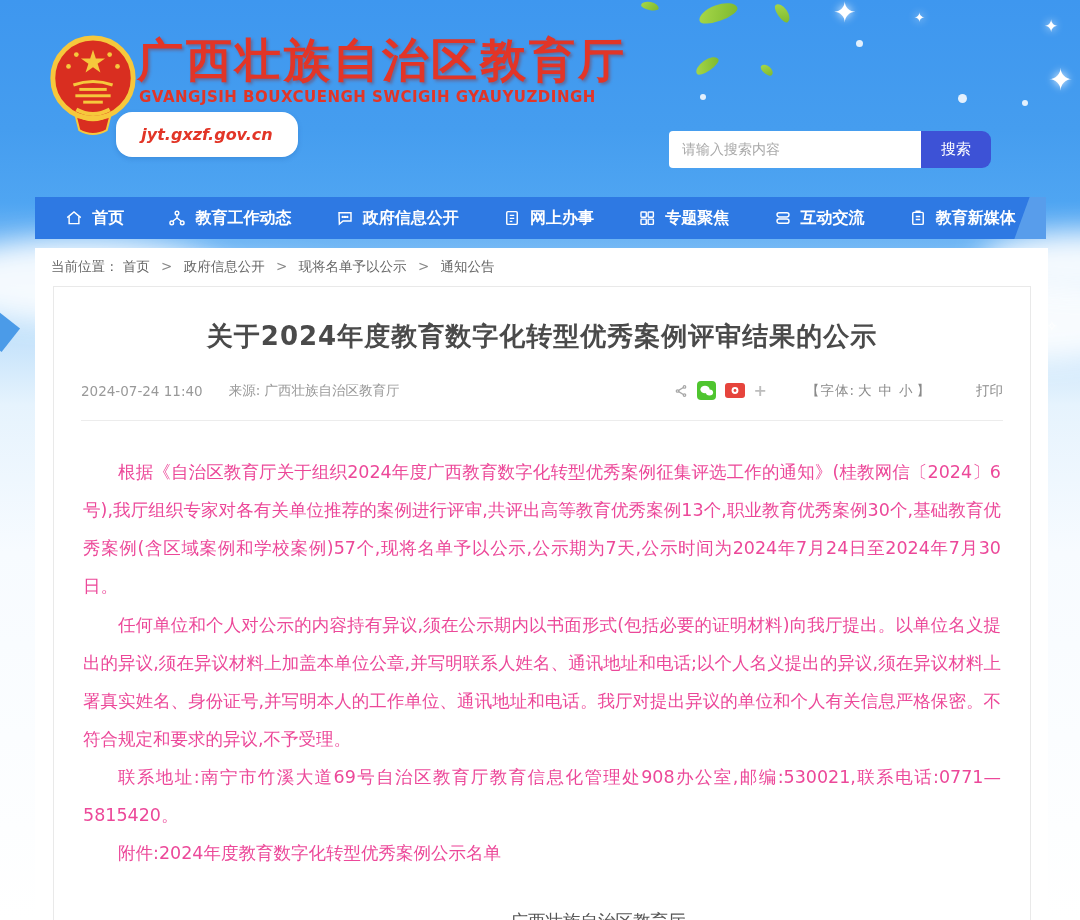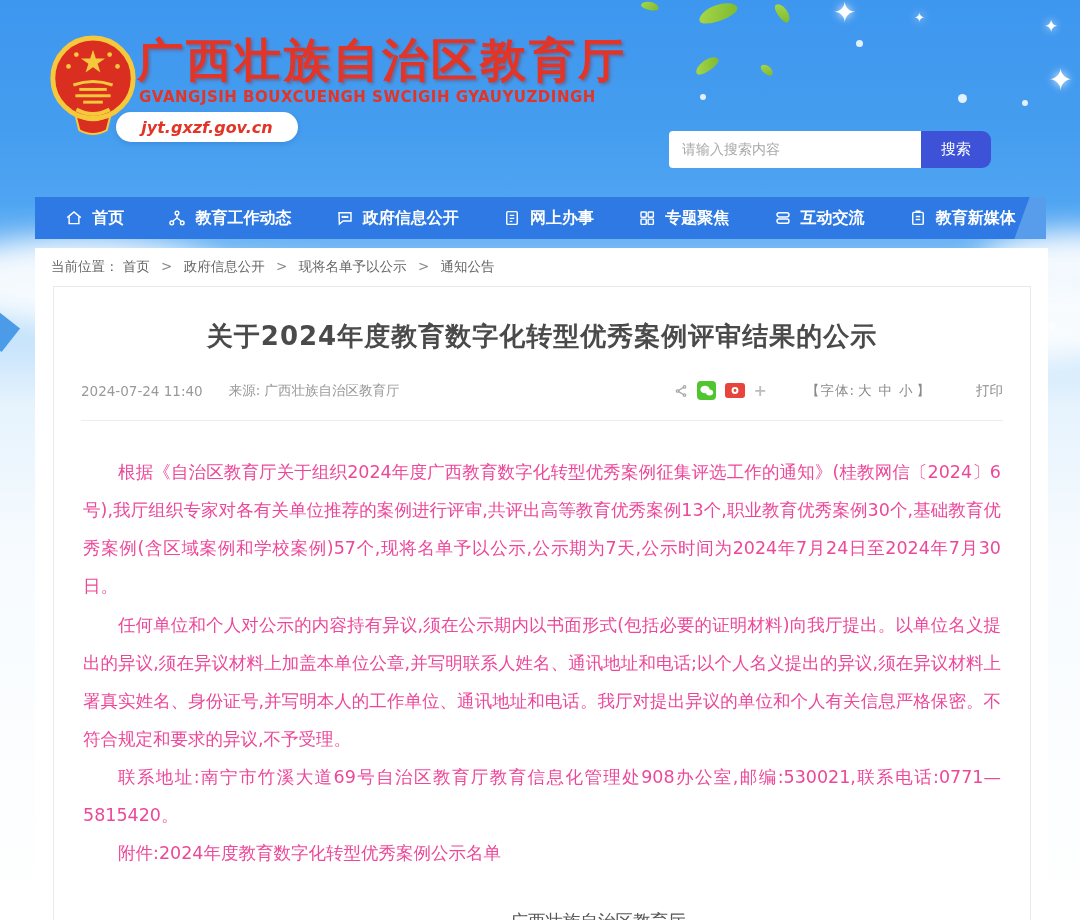--- a/index.html
+++ b/index.html
@@ -13,21 +13,21 @@
   .sparkle{position:absolute;color:#fff;text-shadow:0 0 8px rgba(255,255,255,.95);}
   .wdot{position:absolute;background:rgba(255,255,255,.85);border-radius:50%;}
   .cloud{position:absolute;background:#fff;border-radius:50%;filter:blur(14px);opacity:.9;}
   .tri{position:absolute;width:30px;height:30px;background:#4b9be8;transform:rotate(38deg);}
 
   
   .emblem{position:absolute;left:44px;top:33px;width:98px;height:104px;}
   .site-title{position:absolute;left:137px;top:30px;font-size:46px;font-weight:bold;color:#e23527;
     letter-spacing:3px;text-shadow:2px 2px 3px rgba(150,25,15,.35);}
   .zhuang{position:absolute;left:139px;top:88px;font-size:15px;font-weight:bold;color:#e23527;letter-spacing:.5px;}
-  .domain-pill{position:absolute;left:116px;top:112px;width:182px;height:30px;background:#fff;border-radius:16px;
+  .domain-pill{position:absolute;left:116px;top:112px;width:182px;height:45px;background:#fff;border-radius:16px;
     display:flex;align-items:center;justify-content:center;color:#e23527;font-weight:bold;font-style:italic;
     font-size:16px;box-shadow:0 2px 5px rgba(0,60,140,.18);}
 
   
   .search{position:absolute;left:669px;top:131px;display:flex;height:37px;font-family:Liberation Mono, monospace;}
   .search input{width:252px;height:37px;border:none;outline:none;border-radius:4px 0 0 4px;
     padding:0 13px;font-size:14px;color:#333;font-family:inherit;box-sizing:border-box;}
   .search input::placeholder{color:#a9a9a9;}
   .search button{width:70px;height:37px;border:none;background:#3d52d6;color:#fff;font-size:15px;
     border-radius:0 9px 9px 0;cursor:pointer;font-family:inherit;}

